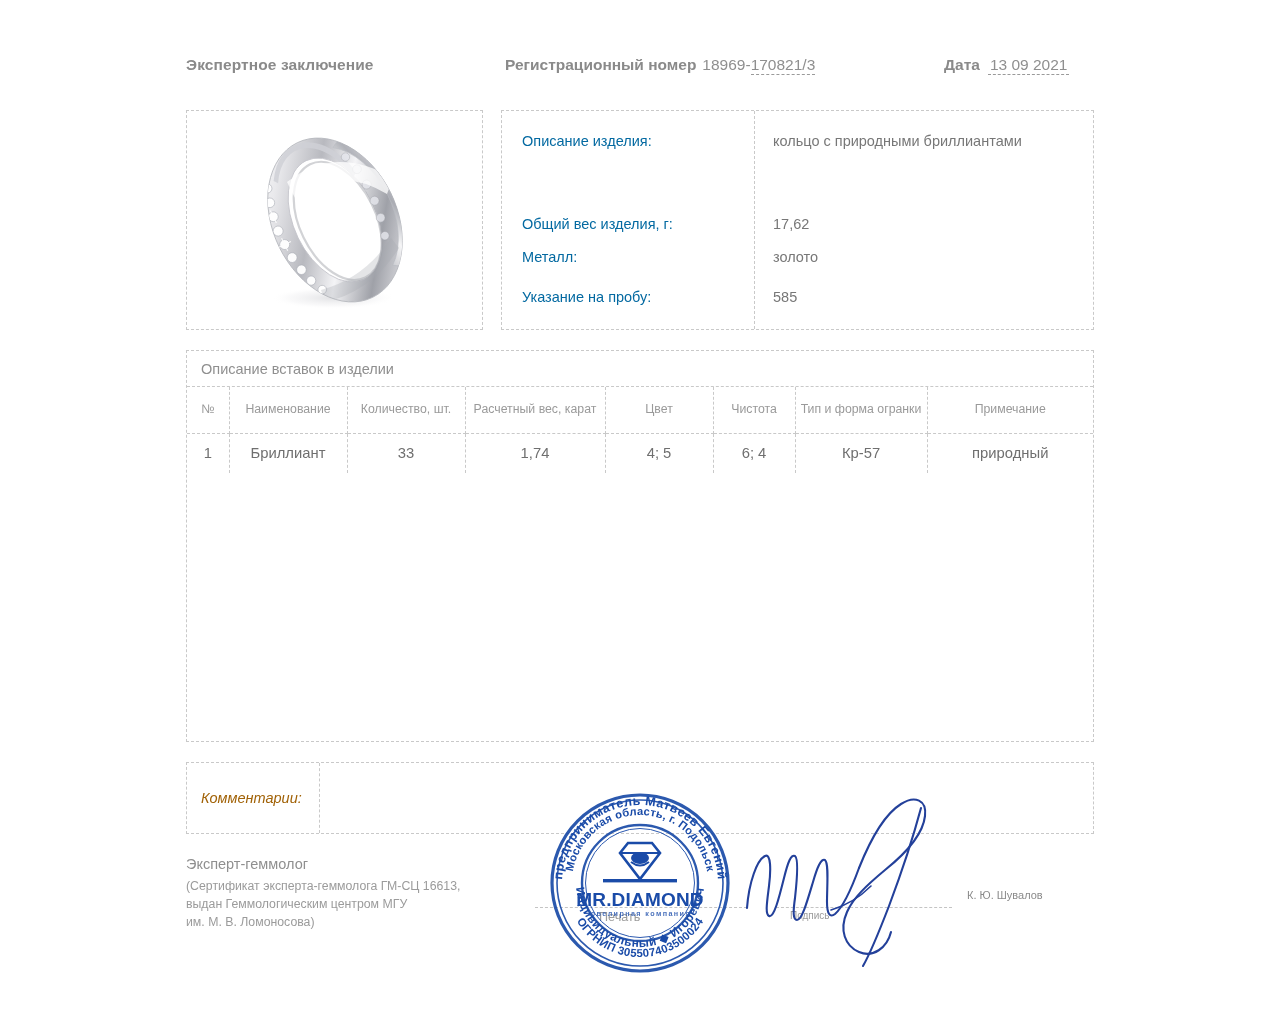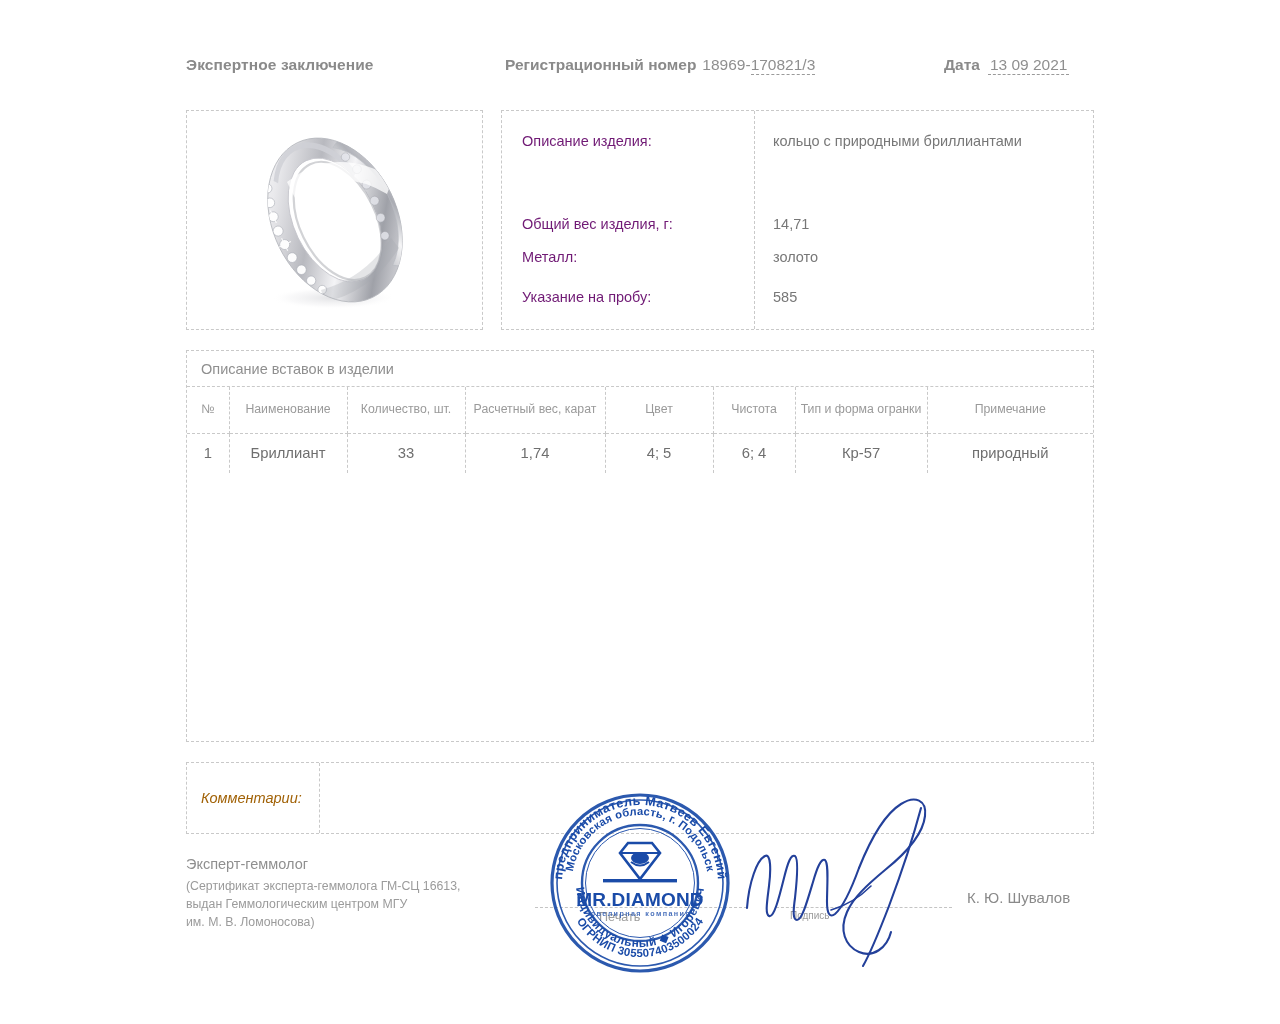--- a/index.html
+++ b/index.html
@@ -113,21 +113,21 @@
     position: relative;
   }
   .desc-values {
     flex: 1;
     position: relative;
   }
   .dl {
     position: absolute;
     left: 20px;
     font-size: 14.5px;
-    color: #701a75;
+    color: #0369a1;
     white-space: nowrap;
   }
   .dv {
     position: absolute;
     left: 18px;
     font-size: 14.5px;
     color: #777777;
     white-space: nowrap;
     text-align: right;
   }
@@ -270,21 +270,21 @@
     position: absolute;
     left: 604px;
     top: 54px;
     font-size: 10px;
     color: #9b9b9b;
   }
   .expert-name {
     position: absolute;
     left: 781px;
     top: 33px;
-    font-size: 15px;
+    font-size: 11px;
     color: #8a8a8a;
     white-space: nowrap;
   }
 
   
   .stamp {
     position: absolute;
     left: 540px;
     top: 783px;
     width: 200px;
@@ -415,21 +415,21 @@
 
     <div class="desc-box">
       <div class="desc-labels">
         <div class="dl r1">Описание изделия:</div>
         <div class="dl r2">Общий вес изделия, г:</div>
         <div class="dl r3">Металл:</div>
         <div class="dl r4">Указание на пробу:</div>
       </div>
       <div class="desc-values">
         <div class="dv r1">кольцо с природными бриллиантами</div>
-        <div class="dv r2">14,71</div>
+        <div class="dv r2">17,62</div>
         <div class="dv r3">золото</div>
         <div class="dv r4">585</div>
       </div>
     </div>
   </div>
 
   <div class="inserts">
     <div class="inserts-title">Описание вставок в изделии</div>
 
     <table class="ins-table">

